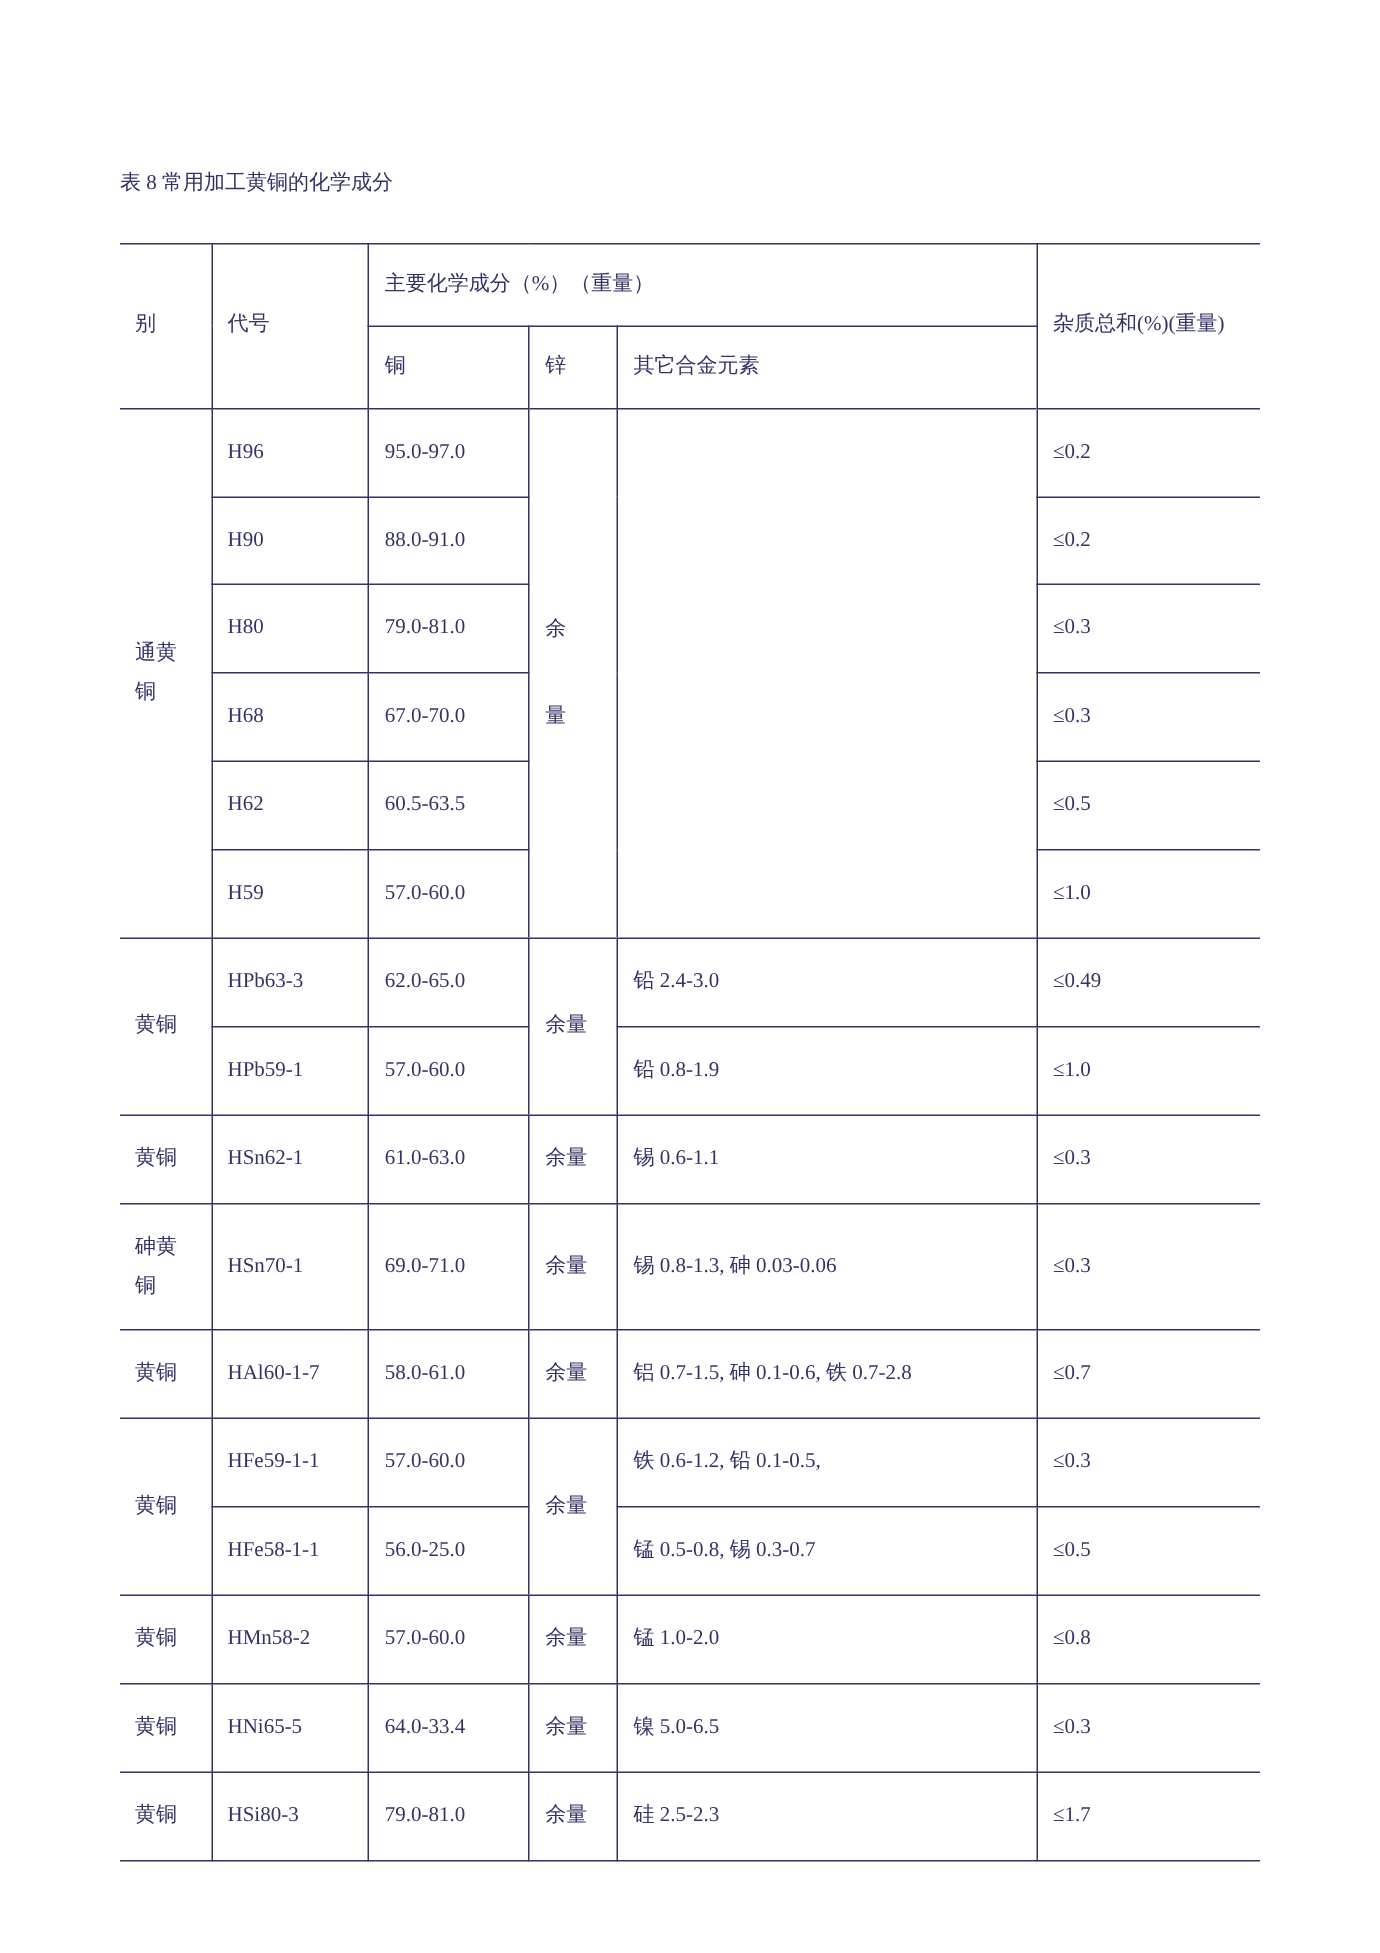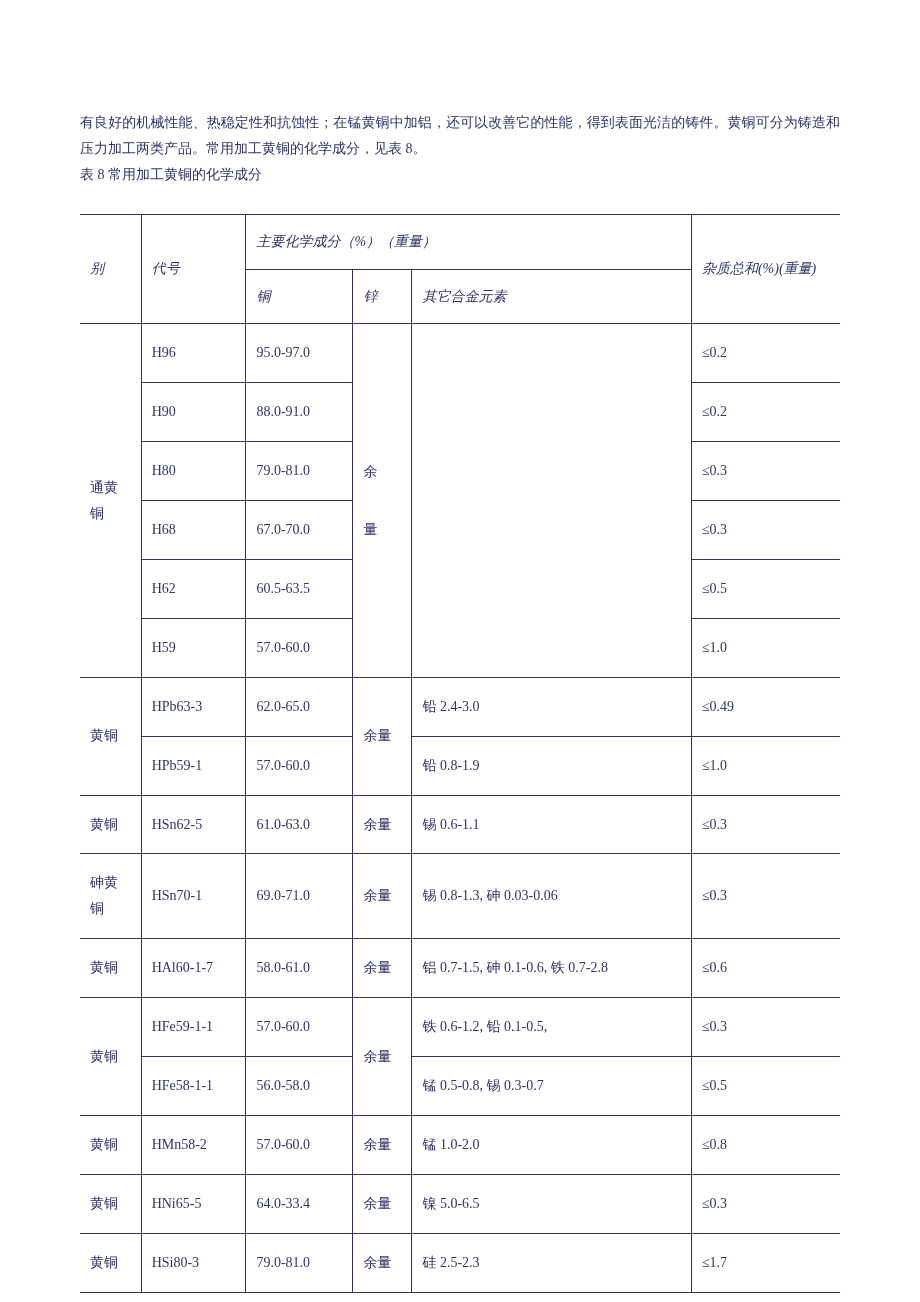--- a/index.html
+++ b/index.html
@@ -29,27 +29,26 @@
     color: #333366;
   }
   th, td {
     padding: 16px 10px;
     text-align: left;
     font-weight: normal;
   }
   .bt { border-top: 1.5px solid #333366; }
   .bb { border-bottom: 1.5px solid #333366; }
   .br { border-right: 1.5px solid #333366; }
-  .hdr-row th { padding-top: 14px; padding-bottom: 14px; font-style: italic; }
+  .hdr-row th { padding-top: 14px; padding-bottom: 14px; }
 </style>
 </head>
 <body>
 
 <div class="page">
-  <div class="para">有良好的机械性能、热稳定性和抗蚀性；在锰黄铜中加铝，还可以改善它的性能，得到表面光洁的铸件。黄铜可分为铸造和压力加工两类产品。常用加工黄铜的化学成分，见表 8。</div>
   <div class="para">表 8 常用加工黄铜的化学成分</div>
 
   <table>
     <colgroup>
       <col style="width:56px">
       <col style="width:96px">
       <col style="width:98px">
       <col style="width:54px">
       <col style="width:256px">
       <col style="width:136px">
@@ -113,21 +112,21 @@
     </tr>
     <tr>
       <td class="bb br">HPb59-1</td>
       <td class="bb br">57.0-60.0</td>
       <td class="bb br">铅 0.8-1.9</td>
       <td class="bb">≤1.0</td>
     </tr>
 
     <tr>
       <td class="bb br">黄铜</td>
-      <td class="bb br">HSn62-5</td>
+      <td class="bb br">HSn62-1</td>
       <td class="bb br">61.0-63.0</td>
       <td class="bb br">余量</td>
       <td class="bb br">锡 0.6-1.1</td>
       <td class="bb">≤0.3</td>
     </tr>
 
     <tr>
       <td class="bb br">砷黄铜</td>
       <td class="bb br">HSn70-1</td>
       <td class="bb br">69.0-71.0</td>
@@ -135,34 +134,34 @@
       <td class="bb br">锡 0.8-1.3, 砷 0.03-0.06</td>
       <td class="bb">≤0.3</td>
     </tr>
 
     <tr>
       <td class="bb br">黄铜</td>
       <td class="bb br">HAl60-1-7</td>
       <td class="bb br">58.0-61.0</td>
       <td class="bb br">余量</td>
       <td class="bb br">铝 0.7-1.5, 砷 0.1-0.6, 铁 0.7-2.8</td>
-      <td class="bb">≤0.6</td>
+      <td class="bb">≤0.7</td>
     </tr>
 
     <tr>
       <td rowspan="2" class="bb br">黄铜</td>
       <td class="bb br">HFe59-1-1</td>
       <td class="bb br">57.0-60.0</td>
       <td rowspan="2" class="bb br">余量</td>
       <td class="bb br">铁 0.6-1.2, 铅 0.1-0.5,</td>
       <td class="bb">≤0.3</td>
     </tr>
     <tr>
       <td class="bb br">HFe58-1-1</td>
-      <td class="bb br">56.0-58.0</td>
+      <td class="bb br">56.0-25.0</td>
       <td class="bb br">锰 0.5-0.8, 锡 0.3-0.7</td>
       <td class="bb">≤0.5</td>
     </tr>
 
     <tr>
       <td class="bb br">黄铜</td>
       <td class="bb br">HMn58-2</td>
       <td class="bb br">57.0-60.0</td>
       <td class="bb br">余量</td>
       <td class="bb br">锰 1.0-2.0</td>

